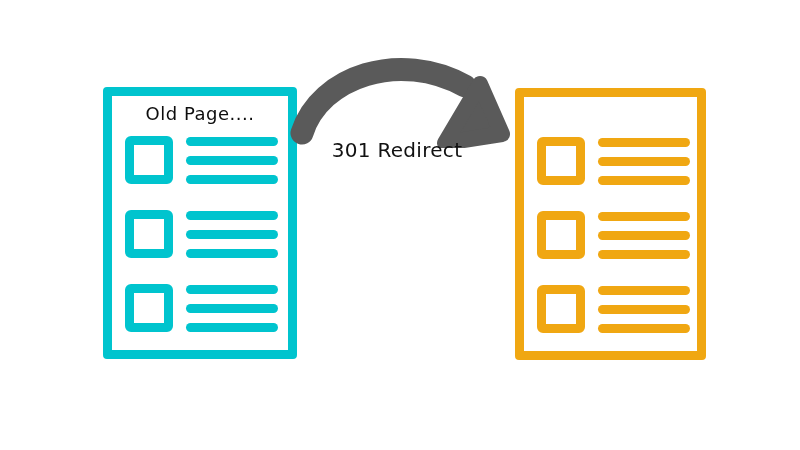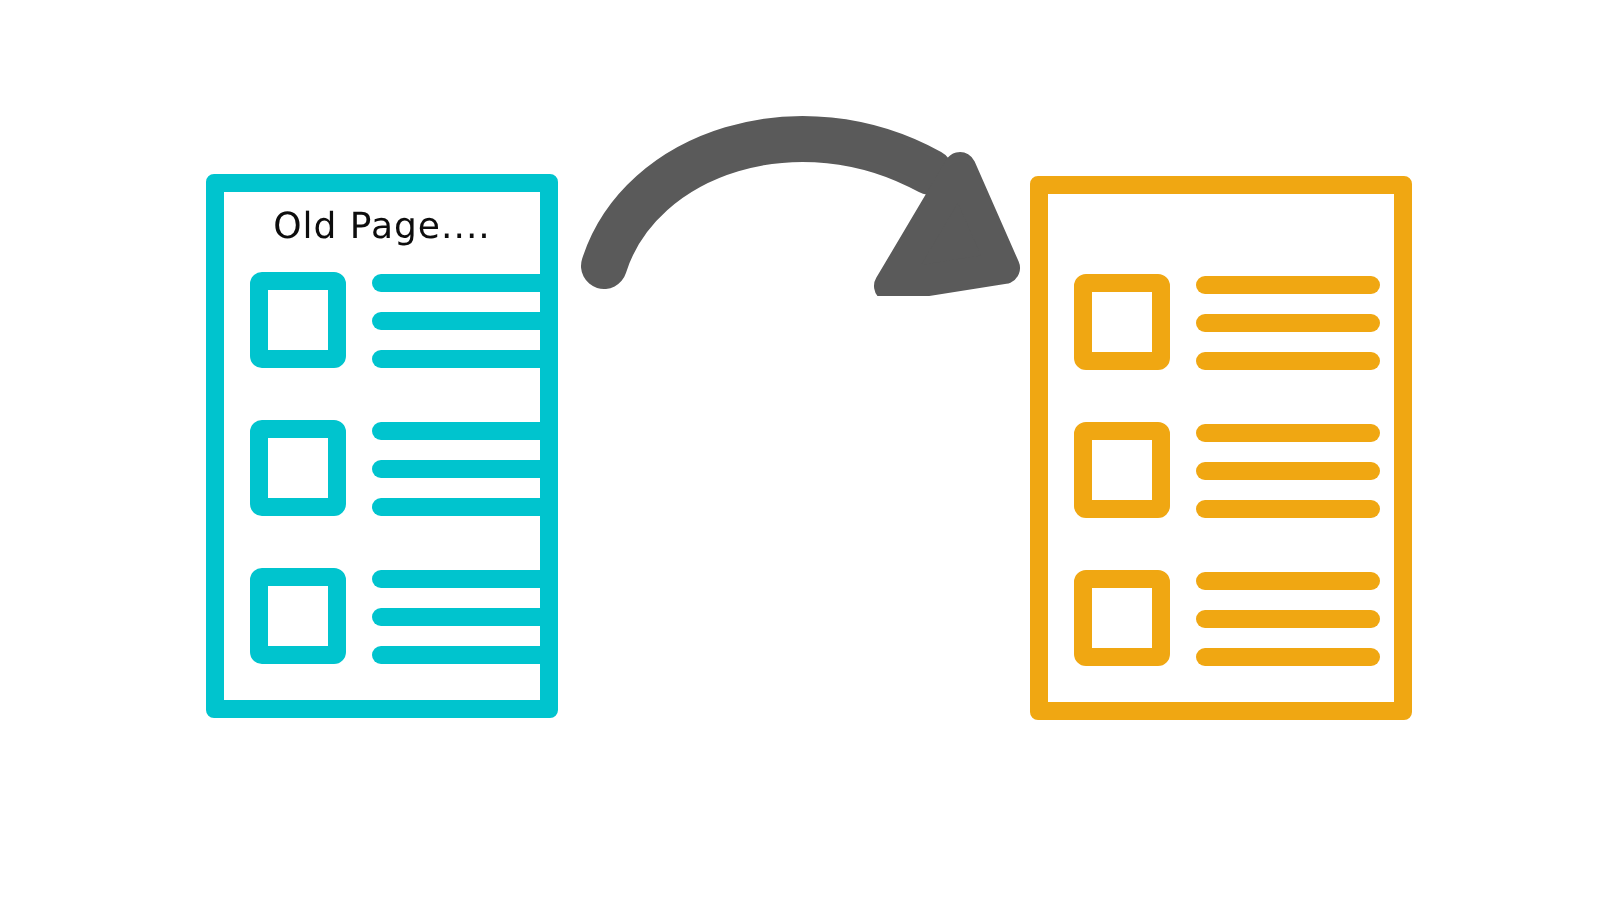--- a/index.html
+++ b/index.html
@@ -20,21 +20,21 @@
   .doc {
     position: absolute;
     box-sizing: border-box;
     background: #ffffff;
     border-style: solid;
     border-radius: 4px;
   }
   #doc-old {
     left: 103px;
     top: 87px;
-    width: 176px;
+    width: 194px;
     height: 272px;
     border-width: 9px;
     border-color: #00c4ce;
   }
   #doc-new {
     left: 515px;
     top: 88px;
     width: 191px;
     height: 272px;
     border-width: 9px;
@@ -158,20 +158,21 @@
     </div>
   </div>
 
   <div id="arrow-wrap">
     <svg width="240" height="110" viewBox="0 0 240 110">
       <path d="M 22 95 C 40 38, 120 12, 185 48" fill="none" stroke="#5a5a5a" stroke-width="23" stroke-linecap="round"></path>
       <path d="M 222 96 L 165 105 L 200 46 Z" fill="#5a5a5a" stroke="#5a5a5a" stroke-width="16" stroke-linejoin="round"></path>
     </svg>
   </div>
 
+  <div id="redirect-label">301 Redirect</div>
 
   <div class="doc og" id="doc-new">
     <div class="doc-rows">
 
       <div class="doc-row row-1">
         <div class="checkbox"></div>
         <div class="lines">
           <div class="line"></div>
           <div class="line"></div>
           <div class="line"></div>

